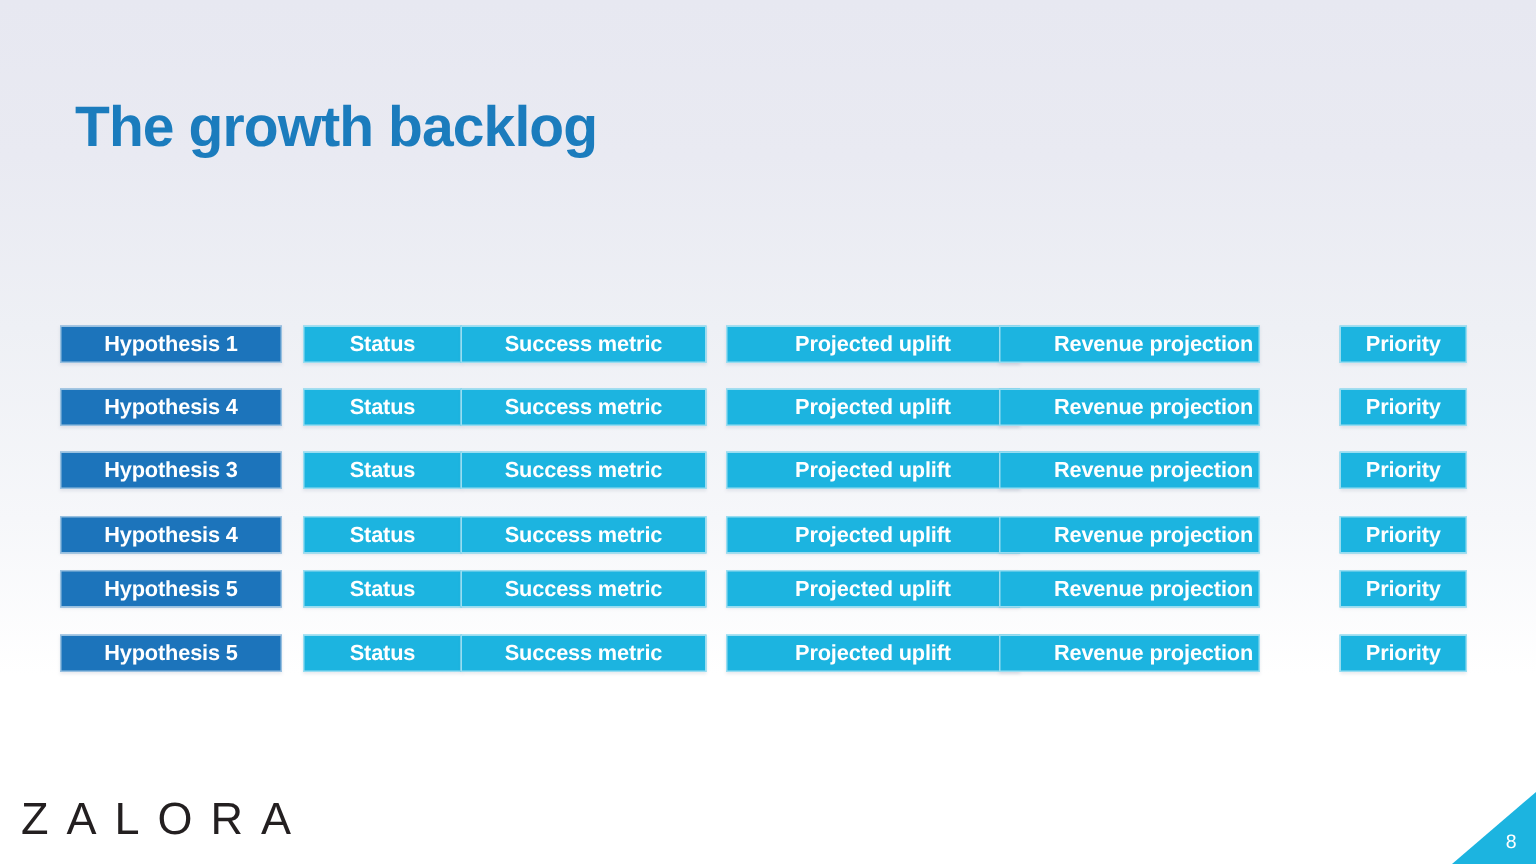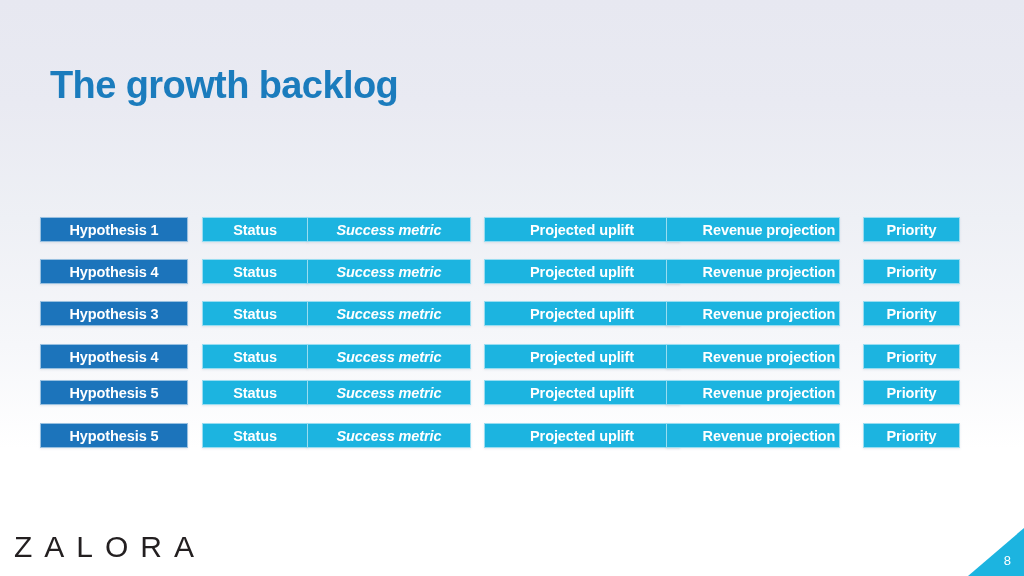--- a/index.html
+++ b/index.html
@@ -72,24 +72,24 @@
   }
 
   .cell.hypothesis {
     background: #1c74bb;
     justify-content: center;
   }
 
   
   .col-hypothesis { left: 40px;  width: 148px; }
   .col-status     { left: 202px; width: 106px;  }
-  .col-metric     { left: 307px; width: 164px; font-style: italic; }
+  .col-metric     { left: 307px; width: 164px; }
   .col-uplift     { left: 484px; width: 196px; }
   .col-revenue    { left: 666px; width: 174px; padding-left: 32px; }
-  .col-priority   { left: 863px; width: 97px;  }
+  .col-priority   { left: 893px; width: 85px;  }
 
   
   .logo {
     position: absolute;
     left: 14px;
     bottom: 14px;
     font-family: "Liberation Sans", sans-serif;
     font-size: 30px;
     font-weight: 300;
     letter-spacing: 12px;

